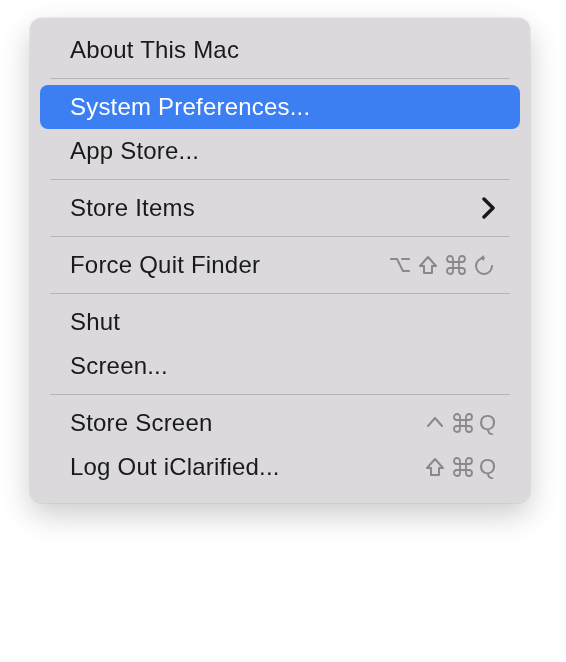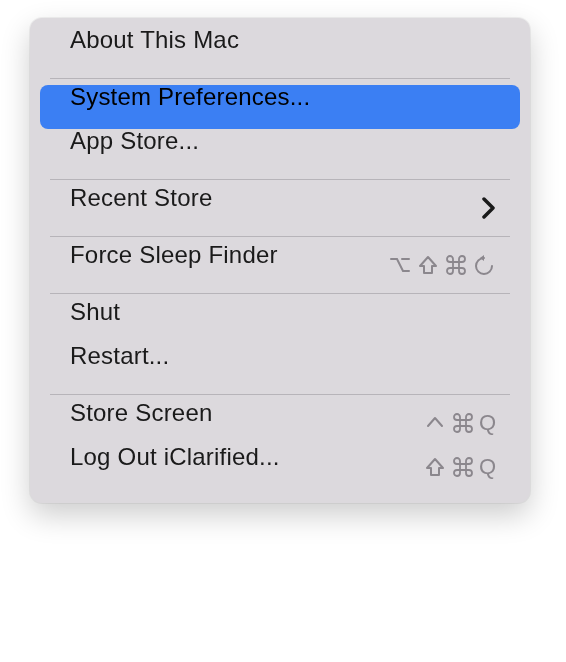--- a/index.html
+++ b/index.html
@@ -15,32 +15,33 @@
     top: 18px;
     left: 30px;
     width: 500px;
     background: #dcd9dd;
     border-radius: 12px;
     padding: 10px 0 14px 0;
     box-shadow: 0 12px 30px rgba(0,0,0,0.20), 0 0 0 1px rgba(0,0,0,0.05);
   }
   .item {
     display: flex;
+    align-items: center;
     justify-content: space-between;
     height: 44px;
     padding: 0 24px 0 30px;
     font-size: 24px;
     line-height: 1;
     color: #1a1a1a;
     margin: 0 10px;
     border-radius: 8px;
   }
   .item.selected {
     background: #3b7ff3;
-    color: #000000;
+    color: #ffffff;
   }
   .label {
     letter-spacing: 0.2px;
   }
   .shortcut {
     display: flex;
     align-items: center;
     gap: 4px;
     font-size: 22px;
     color: #8b878d;
@@ -80,32 +81,32 @@
     <span class="label">System Preferences...</span>
   </div>
 
   <div class="item">
     <span class="label">App Store...</span>
   </div>
 
   <div class="sep"></div>
 
   <div class="item">
-    <span class="label">Recent Store</span>
+    <span class="label">Store Items</span>
     <span class="chev">
       <svg width="14" height="22" viewBox="0 0 14 22">
         <path d="M2 2 L11 11 L2 20" stroke="#1a1a1a" stroke-width="3.5" fill="none" stroke-linecap="round" stroke-linejoin="round"></path>
       </svg>
     </span>
   </div>
 
   <div class="sep"></div>
 
   <div class="item">
-    <span class="label">Force Sleep Finder</span>
+    <span class="label">Force Quit Finder</span>
     <span class="shortcut">
       <span class="sc-glyph">
         <svg width="22" height="22" viewBox="0 0 22 22">
             <path d="M2 5 H8 L14 17 H20 M13 5 H20" stroke="#8b878d" stroke-width="2" fill="none" stroke-linecap="round"></path>
           </svg>
       </span>
       <span class="sc-glyph">
         <svg width="22" height="22" viewBox="0 0 22 22">
             <path d="M11 3 L19 12 H15 V19 H7 V12 H3 Z" stroke="#8b878d" stroke-width="2" fill="none" stroke-linejoin="round"></path>
           </svg>
@@ -123,21 +124,21 @@
       </span>
     </span>
   </div>
 
   <div class="sep"></div>
 
   <div class="item">
     <span class="label">Shut</span>
   </div>
   <div class="item">
-    <span class="label">Restart...</span>
+    <span class="label">Screen...</span>
   </div>
 
   <div class="sep"></div>
 
   <div class="item">
     <span class="label">Store Screen</span>
     <span class="shortcut">
       <span class="sc-glyph">
         <svg width="22" height="22" viewBox="0 0 22 22">
             <path d="M4 14 L11 6 L18 14" stroke="#8b878d" stroke-width="2" fill="none" stroke-linecap="round" stroke-linejoin="round"></path>

